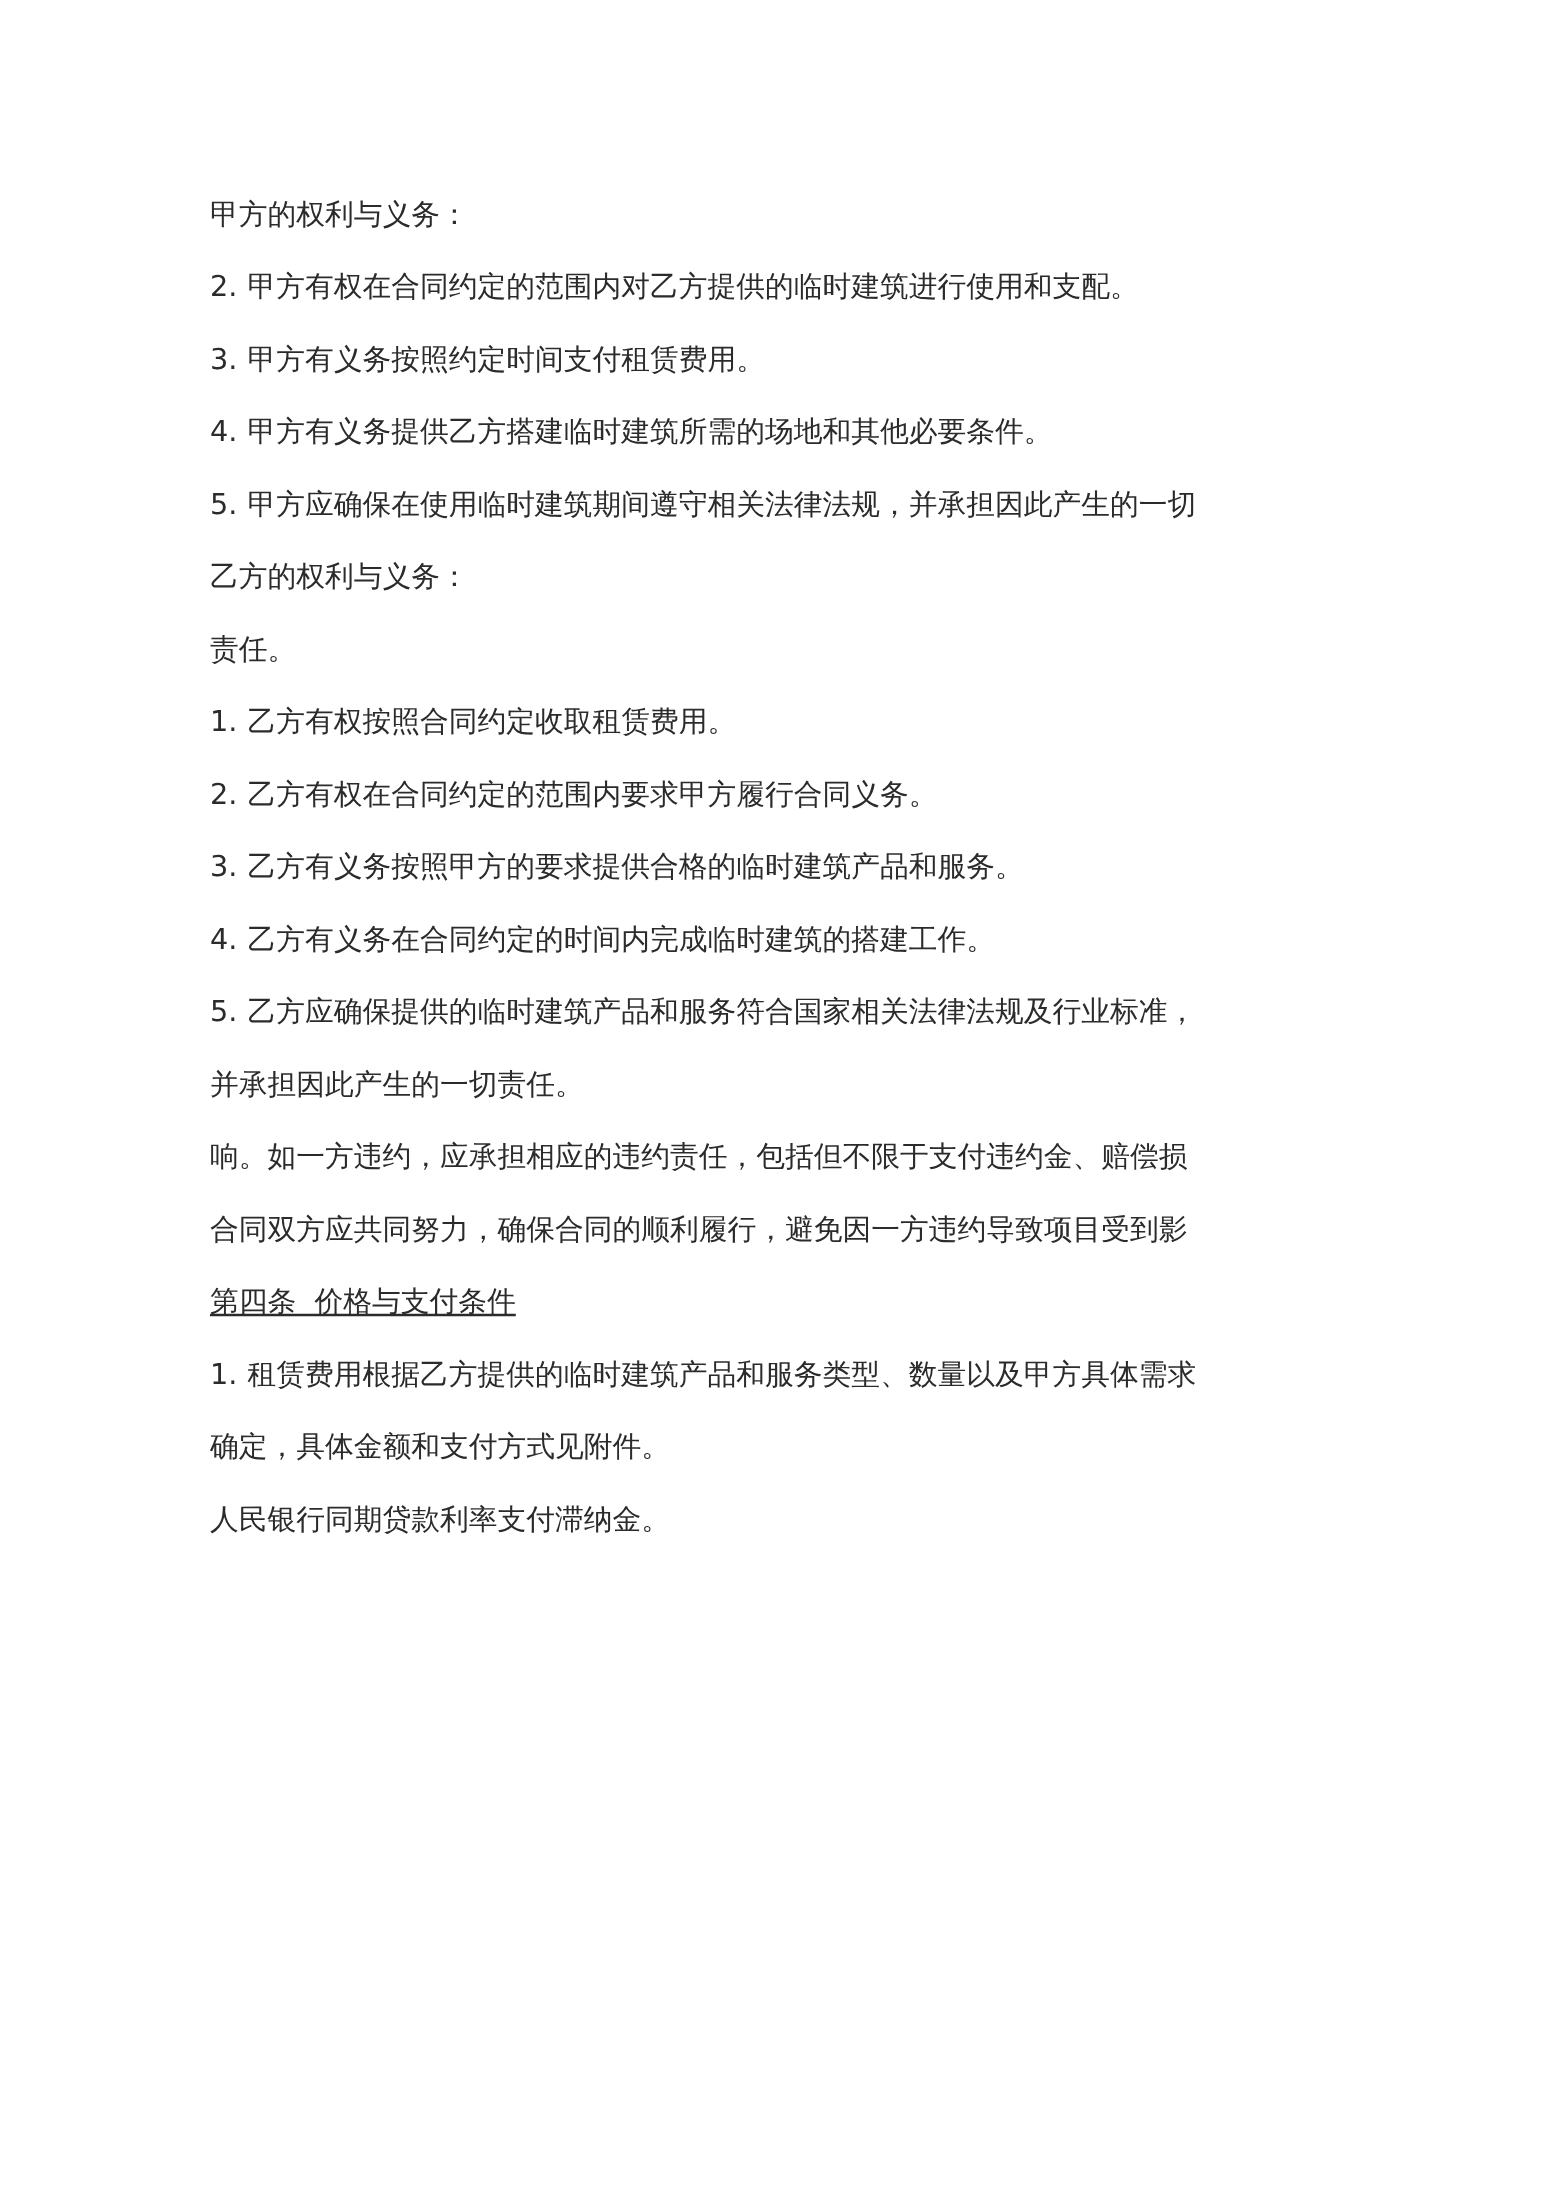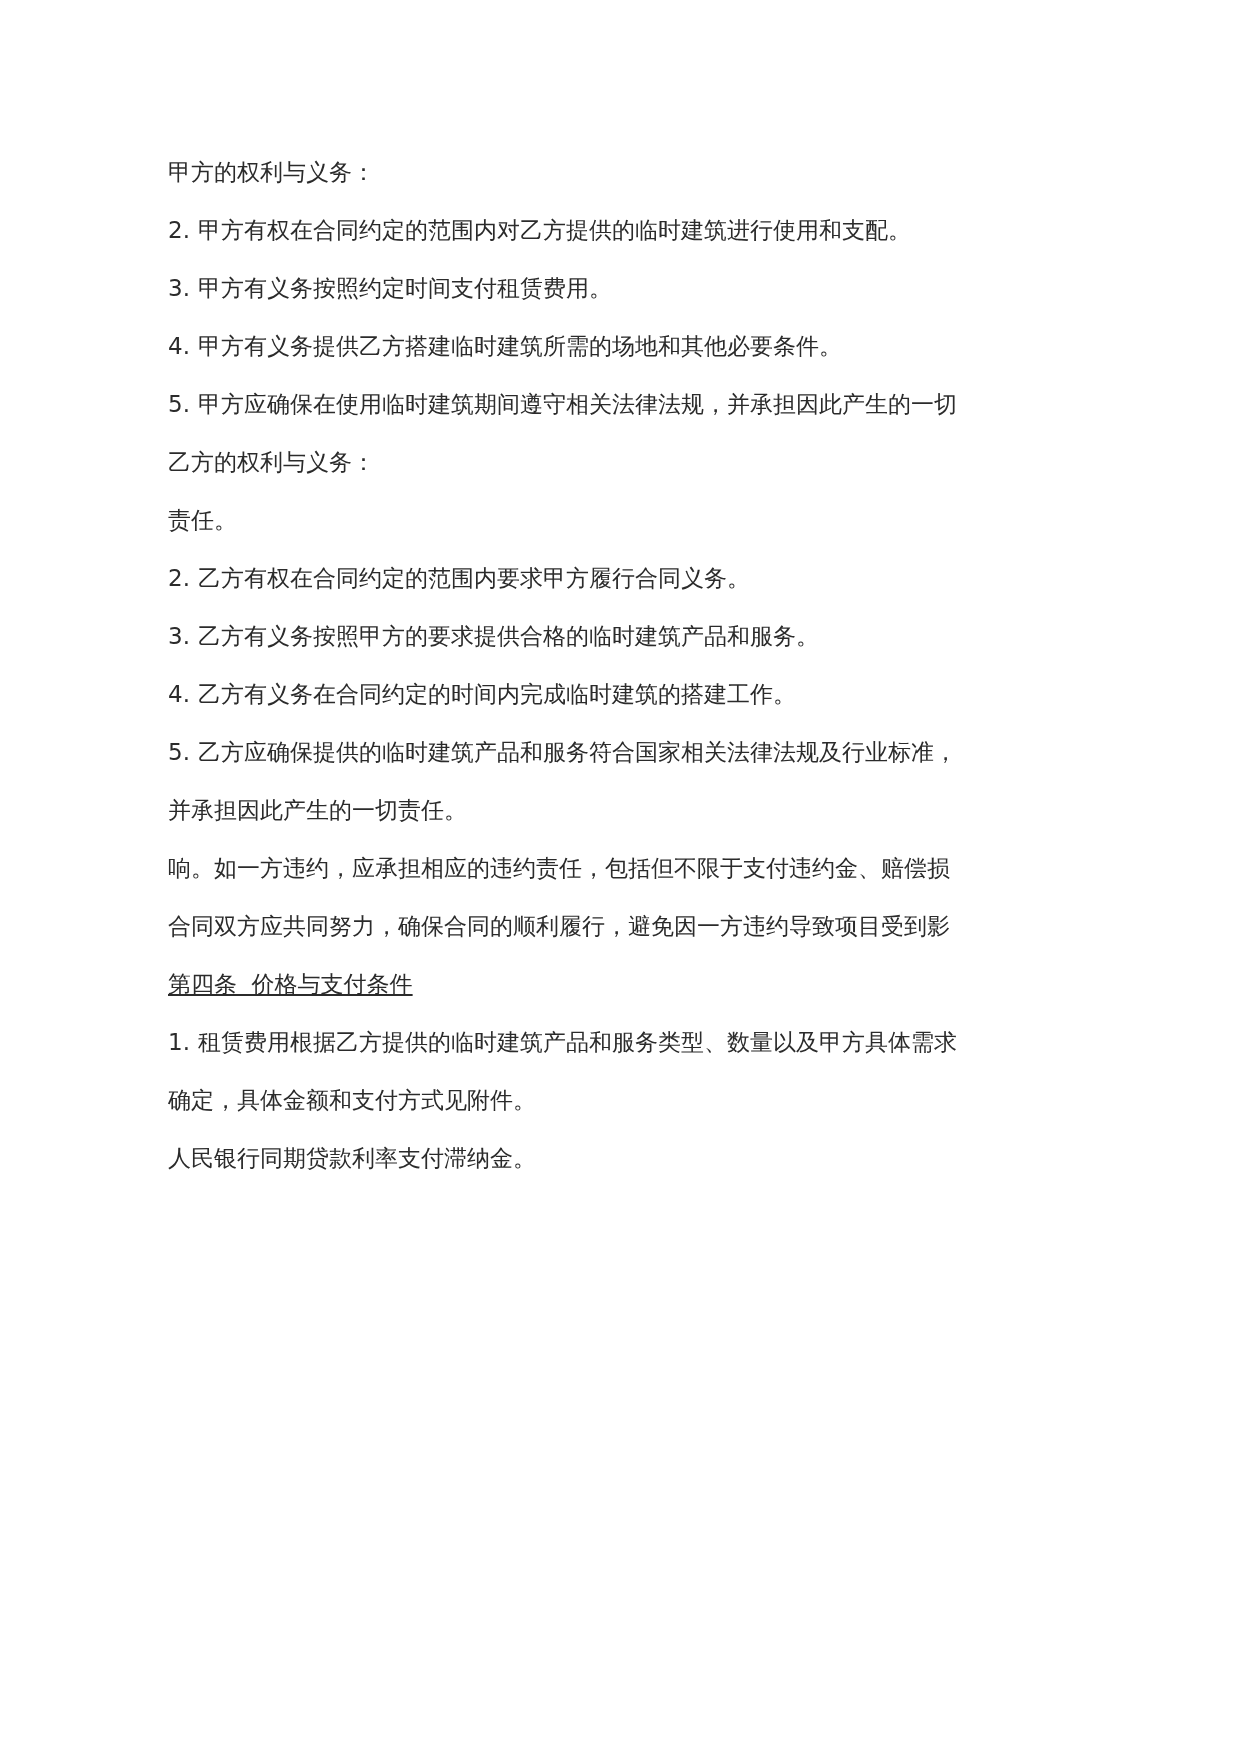--- a/index.html
+++ b/index.html
@@ -53,20 +53,23 @@
   <div class="line">
     <span class="num">5.</span><span>甲方应确保在使用临时建筑期间遵守相关法律法规，并承担因此产生的一切</span>
   </div>
   <div class="line">
     <span>乙方的权利与义务：</span>
   </div>
   <div class="line">
     <span>责任。</span>
   </div>
   <div class="line">
+    <span class="num">1.</span><span>乙方有权按照合同约定收取租赁费用。</span>
+  </div>
+  <div class="line">
     <span class="num">2.</span><span>乙方有权在合同约定的范围内要求甲方履行合同义务。</span>
   </div>
   <div class="line">
     <span class="num">3.</span><span>乙方有义务按照甲方的要求提供合格的临时建筑产品和服务。</span>
   </div>
   <div class="line">
     <span class="num">4.</span><span>乙方有义务在合同约定的时间内完成临时建筑的搭建工作。</span>
   </div>
   <div class="line">
     <span class="num">5.</span><span>乙方应确保提供的临时建筑产品和服务符合国家相关法律法规及行业标准，</span>

